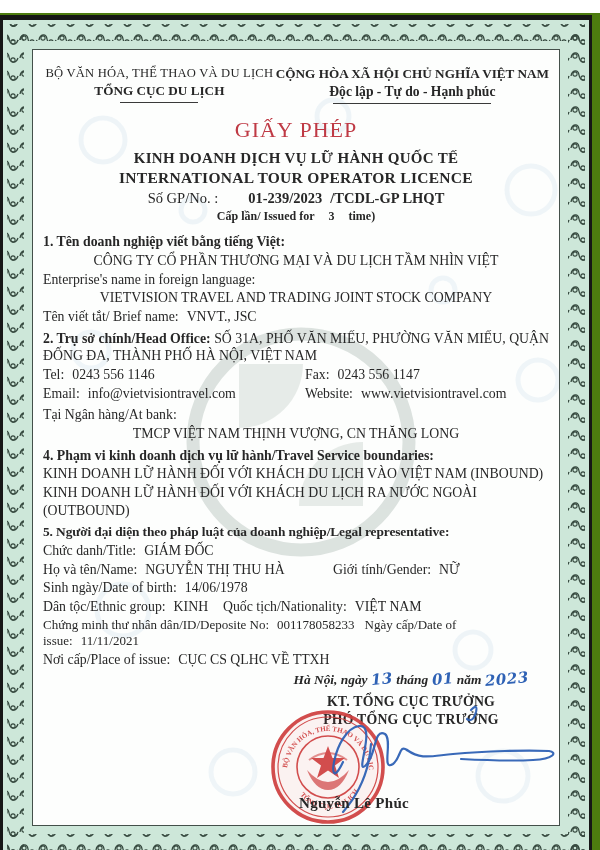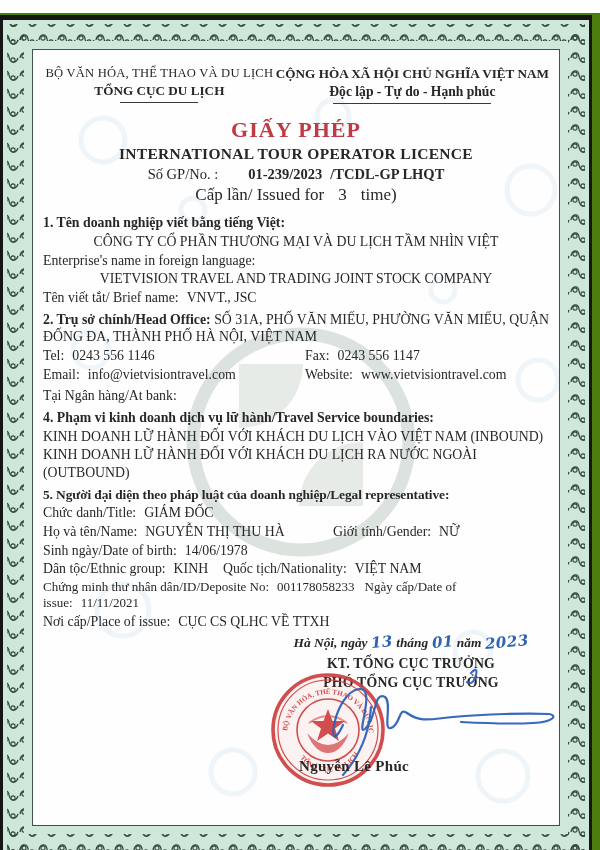--- a/index.html
+++ b/index.html
@@ -18,28 +18,28 @@
   .hdr-l1{font-size:12.6px;letter-spacing:.2px;}
   .hdr-l2{font-size:13.2px;font-weight:bold;margin-top:2px;}
   .hdr-r1{font-size:13.2px;font-weight:bold;}
   .hdr-r2{font-size:13.6px;font-weight:bold;margin-top:2px;}
   .rule{height:1.4px;background:#3a3a3a;margin:3px auto 0 auto;}
   .rule-l{width:78px;}
   .rule-r{width:158px;}
 
   
   .titleblock{text-align:center;margin-top:13px;}
-  .t-main{color:#bf3a45;font-size:22px;font-weight:bold;letter-spacing:1px;}
+  .t-main{color:#bf3a45;font-size:22px;font-weight:normal;letter-spacing:1px;}
   .t-vi{font-size:15px;font-weight:bold;margin-top:7px;letter-spacing:.3px;}
   .t-en{font-size:15.5px;font-weight:bold;margin-top:2px;letter-spacing:.3px;}
   .t-num{margin-top:3px;font-size:14.5px;display:flex;justify-content:center;align-items:baseline;}
   .t-num .lbl{font-weight:normal;}
   .t-num .val{font-weight:bold;margin-left:30px;}
   .t-num .suf{font-weight:bold;margin-left:8px;}
-  .t-iss{margin-top:2px;font-size:17px;font-weight:normal;display:flex;justify-content:center;gap:14px;}
+  .t-iss{margin-top:2px;font-size:12px;font-weight:bold;display:flex;justify-content:center;gap:14px;}
 
   
   .sections{margin-top:9px;font-size:13.8px;line-height:1.28;}
   .sections p{margin:1px 0;}
   .sec{margin-top:4px;}
   b.h{font-weight:bold;}
   .ctr{text-align:center;}
   .row2{display:flex;}
   .c1-tel{flex:0 0 262px;}
   .c1-name{flex:0 0 290px;}
@@ -115,20 +115,21 @@
         </div>
         <div class="hdr-right">
           <div class="hdr-r1">CỘNG HÒA XÃ HỘI CHỦ NGHĨA VIỆT NAM</div>
           <div class="hdr-r2">Độc lập - Tự do - Hạnh phúc</div>
           <div class="rule rule-r"></div>
         </div>
       </div>
 
       <div class="titleblock">
         <div class="t-main">GIẤY PHÉP</div>
+        <div class="t-vi">KINH DOANH DỊCH VỤ LỮ HÀNH QUỐC TẾ</div>
         <div class="t-en">INTERNATIONAL TOUR OPERATOR LICENCE</div>
         <div class="t-num">
           <span class="lbl">Số GP/No. :</span>
           <span class="val">01-239/2023</span>
           <span class="suf">/TCDL-GP LHQT</span>
         </div>
         <div class="t-iss">
           <span>Cấp lần/ Issued for</span>
           <span>3</span>
           <span>time)</span>
@@ -152,20 +153,21 @@
             <span class="lv"><span>Fax:</span><span class="v">0243 556 1147</span></span>
           </p>
           <p class="row2">
             <span class="c1-tel lv"><span>Email:</span><span class="v">info@vietvisiontravel.com</span></span>
             <span class="lv"><span>Website:</span><span class="v">www.vietvisiontravel.com</span></span>
           </p>
         </div>
 
         <div class="sec">
           <p>Tại Ngân hàng/At bank:</p>
+          <p class="ctr">TMCP VIỆT NAM THỊNH VƯỢNG, CN THĂNG LONG</p>
         </div>
 
         <div class="sec">
           <p><b class="h">4. Phạm vi kinh doanh dịch vụ lữ hành/Travel Service boundaries:</b></p>
           <p>KINH DOANH LỮ HÀNH ĐỐI VỚI KHÁCH DU LỊCH VÀO VIỆT NAM (INBOUND)</p>
           <p>KINH DOANH LỮ HÀNH ĐỐI VỚI KHÁCH DU LỊCH RA NƯỚC NGOÀI (OUTBOUND)</p>
         </div>
 
         <div class="sec">
           <p><b class="h tight">5. Người đại diện theo pháp luật của doanh nghiệp/Legal representative:</b></p>

